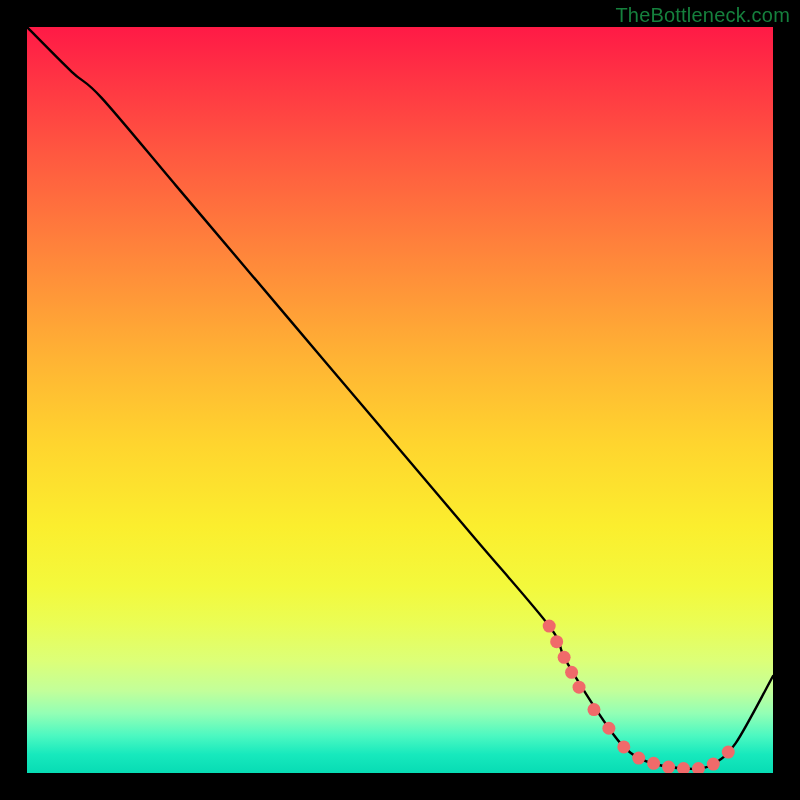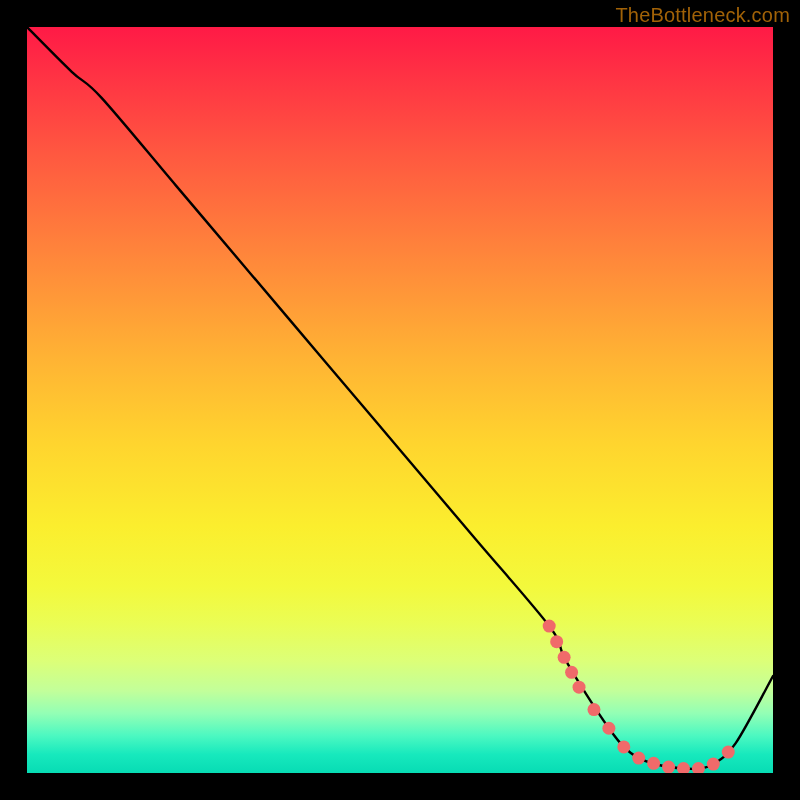--- a/index.html
+++ b/index.html
@@ -48,21 +48,21 @@
     );
   }
   .curve {
     position: absolute;
     inset: 0;
   }
   .watermark {
     position: absolute;
     top: 4px;
     right: 10px;
-    color: #a16207;
+    color: #15803d;
     font-size: 20px;
     letter-spacing: 0.2px;
     user-select: none;
   }
 </style>
 </head>
 <body>
 
 <div class="stage">
 

